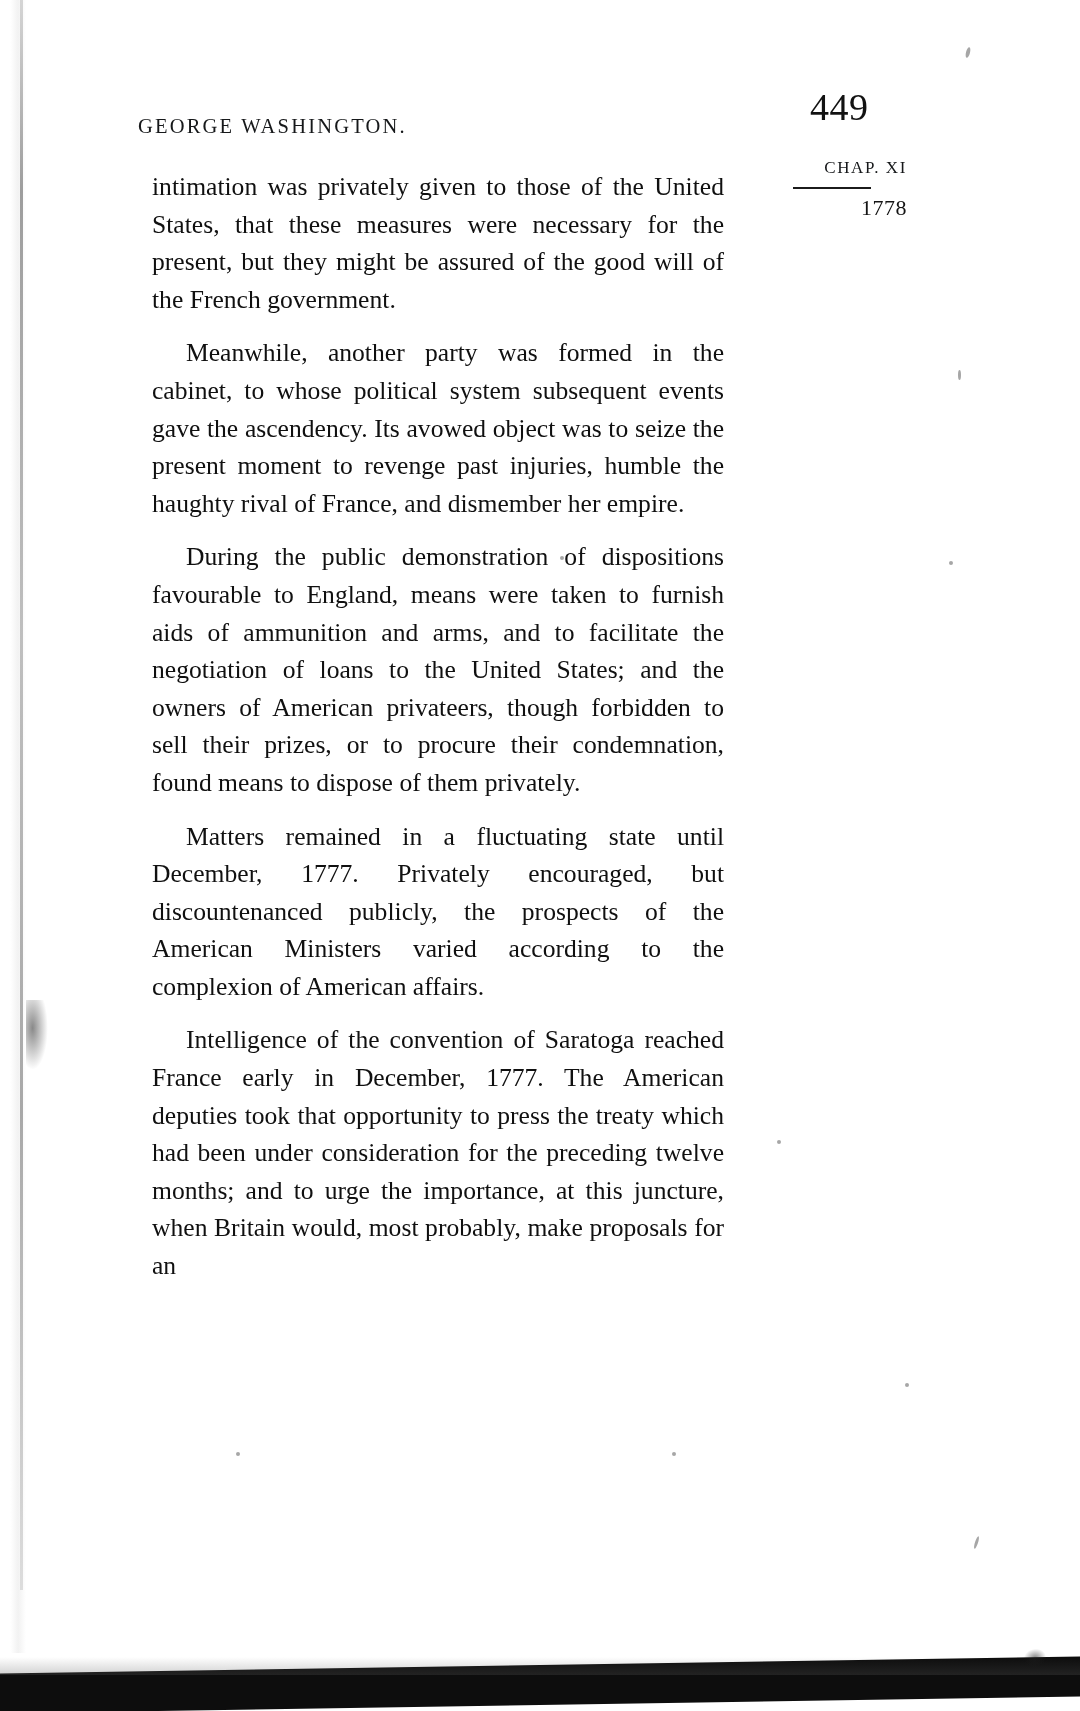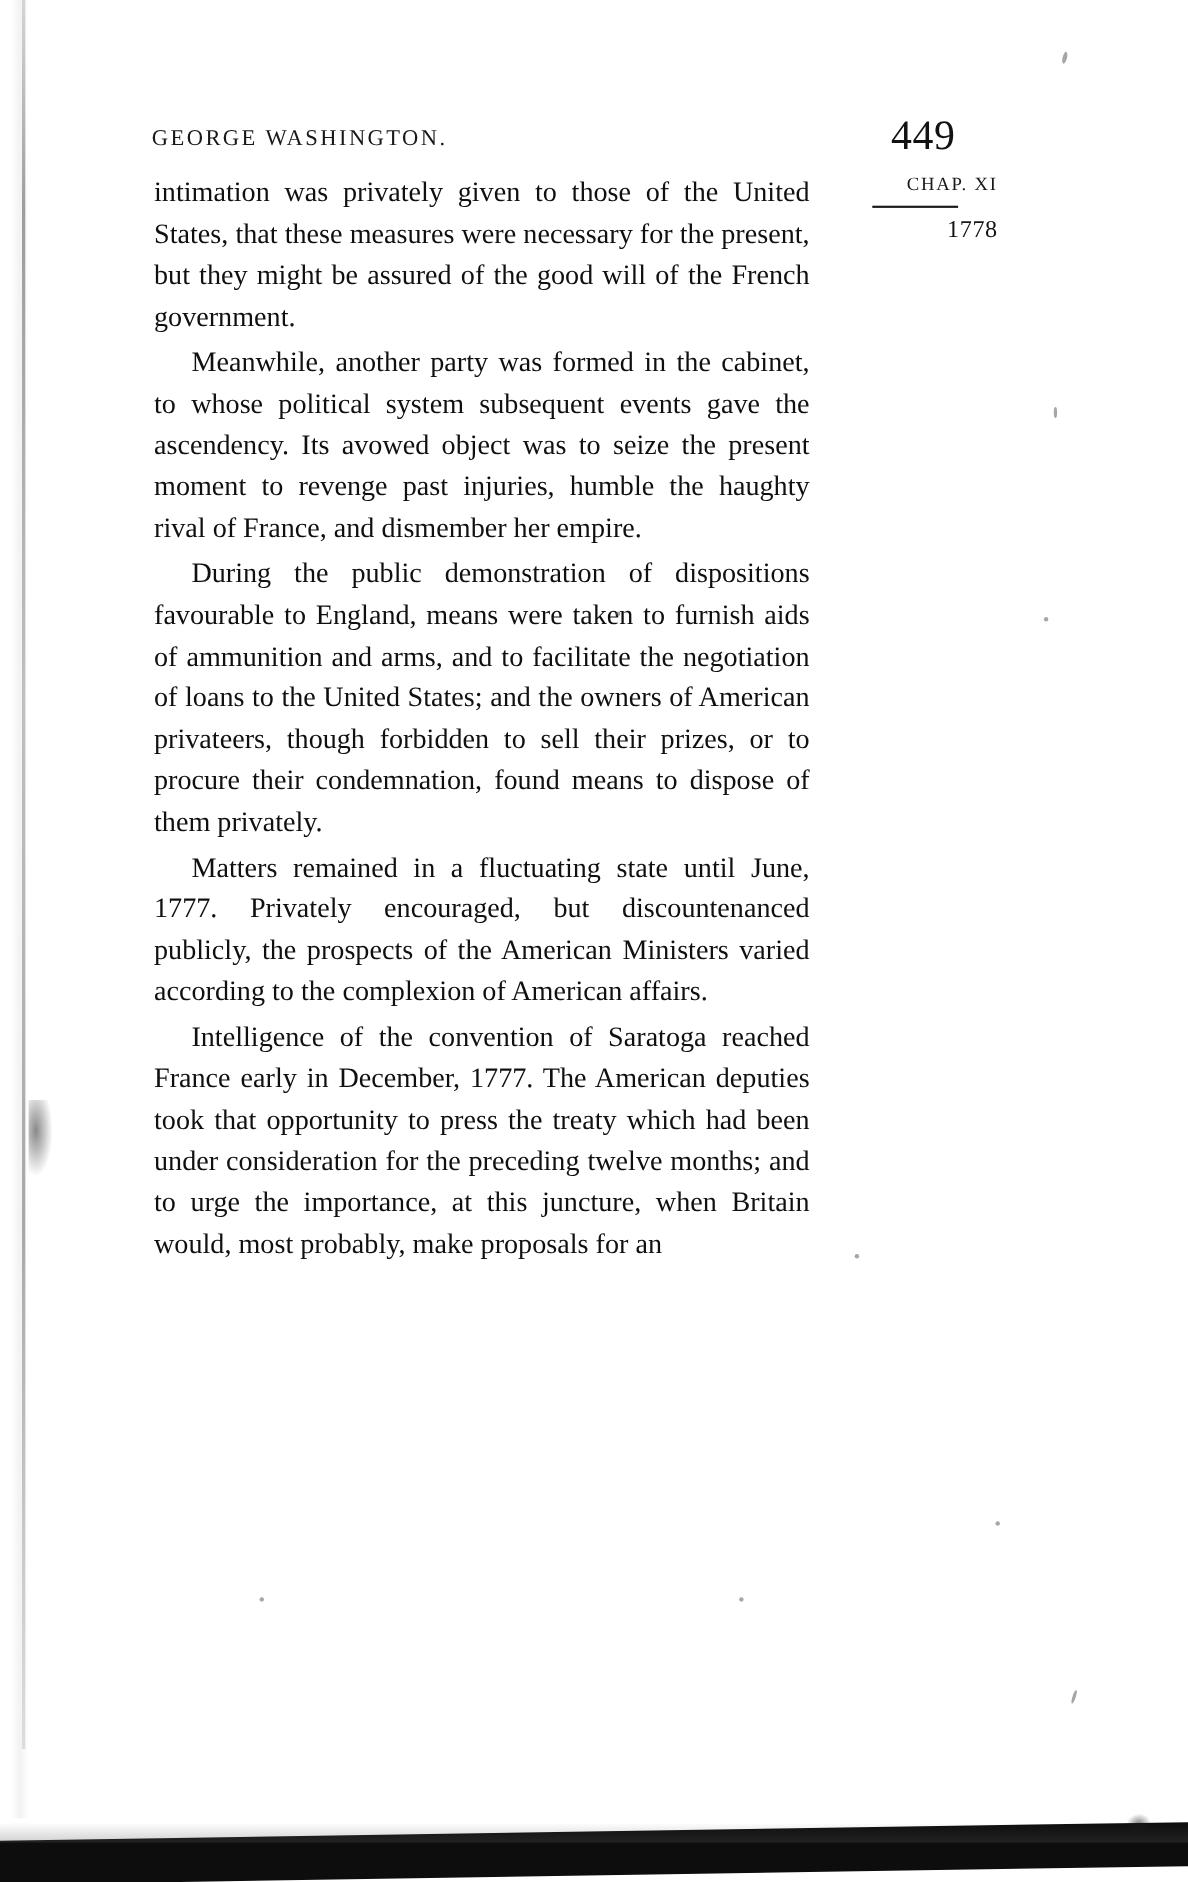--- a/index.html
+++ b/index.html
@@ -110,21 +110,21 @@
     font-family: "Liberation Serif", serif;
     font-size: 20.5px;
     letter-spacing: 2.2px;
     font-variant: small-caps;
     text-transform: uppercase;
     color: #16181a;
   }
   .folio {
     position: absolute;
     left: 810px;
-    top: 101px;
+    top: 85px;
     font-size: 38px;
     letter-spacing: 0.5px;
     color: #121212;
   }
 
   .marginalia {
     position: absolute;
     left: 757px;
     top: 158px;
     width: 150px;
@@ -154,21 +154,21 @@
     left: 136px;
     top: 152px;
     width: 604px;
     font-size: 25.6px;
     line-height: 37.6px;
     text-align: justify;
     text-justify: inter-word;
     color: #101010;
   }
   .body-col p {
-    margin: 4px;
+    margin: 16px;
     text-indent: 0;
   }
   .body-col p.indent {
     text-indent: 34px;
   }
   .body-col p + p {
     margin-top: 0;
   }
   
   .body-col p { hyphens: manual; }
@@ -189,21 +189,21 @@
   <div class="marginalia">
     <div class="chap">Chap. XI</div>
     <div class="rule"></div>
     <div class="year">1778</div>
   </div>
 
   <div class="body-col">
     <p>intimation was privately given to those of the United States, that these measures were necessary for the present, but they might be assured of the good will of the French government.</p>
     <p class="indent">Meanwhile, another party was formed in the cabinet, to whose political system subsequent events gave the ascendency. Its avowed object was to seize the present moment to revenge past injuries, humble the haughty rival of France, and dismember her empire.</p>
     <p class="indent">During the public demonstration of dispositions favourable to England, means were taken to furnish aids of ammunition and arms, and to facilitate the negotiation of loans to the United States; and the owners of American privateers, though forbidden to sell their prizes, or to procure their condemnation, found means to dispose of them privately.</p>
-    <p class="indent">Matters remained in a fluctuating state until June, 1777. Privately encouraged, but discountenanced publicly, the prospects of the American Ministers varied according to the complexion of American affairs.</p>
+    <p class="indent">Matters remained in a fluctuating state until December, 1777. Privately encouraged, but discountenanced publicly, the prospects of the American Ministers varied according to the complexion of American affairs.</p>
     <p class="indent">Intelligence of the convention of Saratoga reached France early in December, 1777. The American deputies took that opportunity to press the treaty which had been under consideration for the preceding twelve months; and to urge the importance, at this juncture, when Britain would, most probably, make proposals for an</p>
   </div>
 </div>
 
 <div class="speck s1"></div>
 <div class="speck s2"></div>
 <div class="speck s3"></div>
 <div class="speck s4"></div>
 <div class="speck s5"></div>
 <div class="speck s6"></div>

